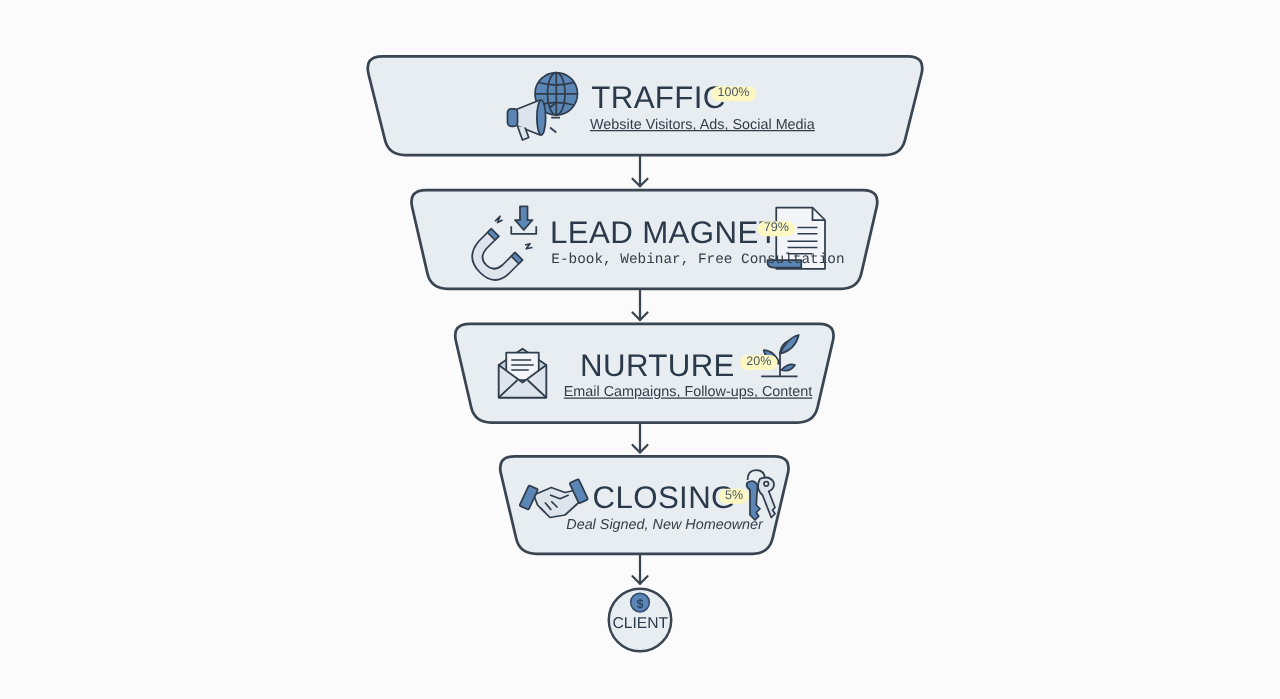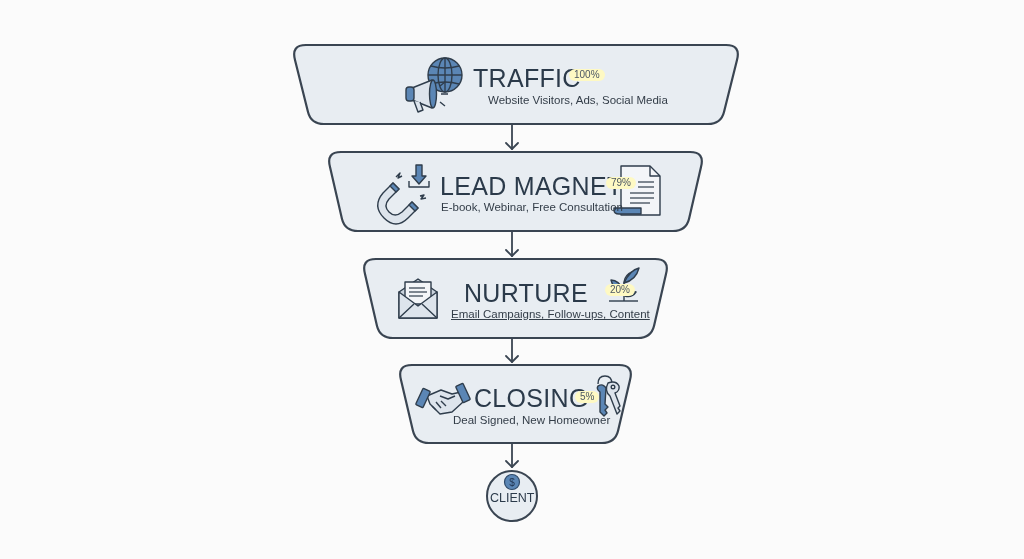--- a/index.html
+++ b/index.html
@@ -129,34 +129,34 @@
     <path d="M598,384 Q598,376 605,376 Q612,376 612,384" fill="none"></path>
     <path d="M598,386 Q603,383 606,388 L605,404 L608,407 L605,410 L607,413 L604,416 L600,412 L600,392 Q596,389 598,386 Z" fill="#5b86b5"></path>
     <path d="M608,383 Q616,380 619,386 Q620,391 615,393 L620,406 L618,408 L620,411 L617,414 L610,396 Q604,391 608,383 Z" fill="#dde4ec"></path>
     <circle cx="613" cy="387" r="1.8" fill="#fff"></circle>
   </g>
 </svg>
 
 <div>
   <div class="title" style="left:473px; top:66px;">TRAFFIC</div>
   <div class="badge" style="left:569px; top:69px;">100%</div>
-  <div class="sub" style="left:488px; top:95px;">Website Visitors, Ads, Social Media</div>
+  <div class="sub" style="left:472px; top:95px;text-decoration:underline;">Website Visitors, Ads, Social Media</div>
 </div>
 
 <div>
   <div class="title" style="left:440px; top:174px;">LEAD MAGNET</div>
   <div class="badge" style="left:606px; top:177px;">79%</div>
-  <div class="sub" style="left:441px; top:202px;">E-book, Webinar, Free Consultation</div>
+  <div class="sub" style="left:441px; top:202px;font-family:Liberation Mono, monospace;">E-book, Webinar, Free Consultation</div>
 </div>
 
 <div>
   <div class="title" style="left:464px; top:281px;">NURTURE</div>
-  <div class="badge" style="left:605px; top:284px;text-align:center;">20%</div>
+  <div class="badge" style="left:592px; top:284px;text-align:center;">20%</div>
   <div class="sub" style="left:451px; top:309px;text-decoration:underline;">Email Campaigns, Follow-ups, Content</div>
 </div>
 
 <div>
   <div class="title" style="left:474px; top:386px;">CLOSING</div>
   <div class="badge" style="left:575px; top:391px;">5%</div>
-  <div class="sub" style="left:453px; top:415px;">Deal Signed, New Homeowner</div>
+  <div class="sub" style="left:453px; top:415px;font-style:italic;">Deal Signed, New Homeowner</div>
 </div>
 
 <div class="client-label" style="left:490px; top:492px;">CLIENT</div>
 
 </body></html>

